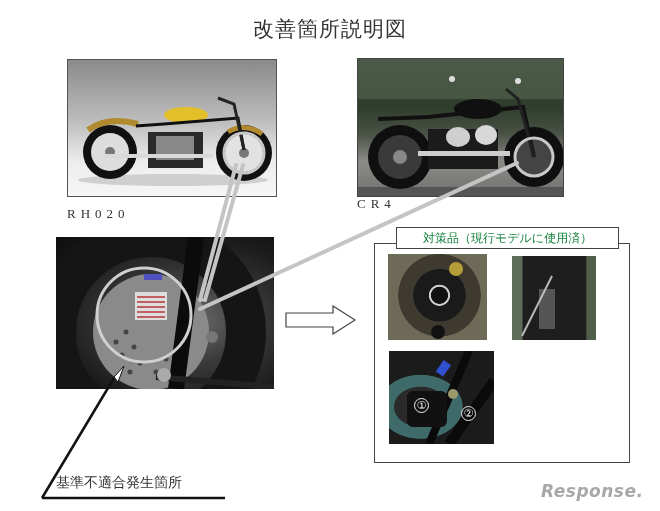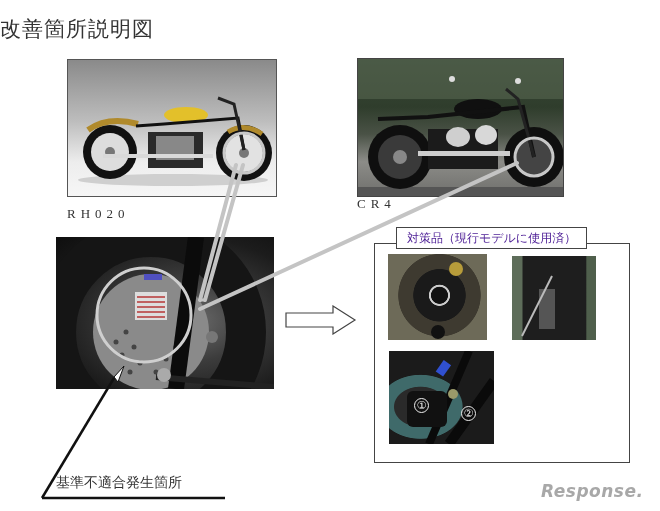--- a/index.html
+++ b/index.html
@@ -4,21 +4,21 @@
 <style>
   html, body { margin:0; padding:0; }
   body {
     width:660px; height:511px; position:relative; overflow:hidden;
     background:#ffffff;
     font-family:"DejaVu Serif","Liberation Serif",serif;
     color:#222;
   }
   .abs { position:absolute; }
   .title {
-    left:0; width:660px; top:15px; 
+    left:0; width:660px; top:15px; text-align:center;
     font-size:21px; letter-spacing:1px; color:#333;
     font-family:"DejaVu Sans","Liberation Sans",sans-serif;
   }
   .photo { box-sizing:border-box; border:1px solid #555; overflow:hidden; }
   .caption {
     font-size:13px; letter-spacing:5px; color:#333; text-align:left;
     font-family:"Liberation Serif","DejaVu Serif",serif;
   }
   
   .p1 { left:67px; top:59px; width:210px; height:138px;
@@ -27,23 +27,23 @@
   .p2 { left:357px; top:58px; width:207px; height:139px;
         background:linear-gradient(180deg,#3a4a38 0%,#2f3d2c 35%,#4a5246 55%,#8c8c88 75%,#6f6f6c 100%); border-color:#444; }
   
   .p3 { left:56px; top:237px; width:218px; height:152px; border:none;
         background:radial-gradient(ellipse at 60% 55%,#6f6f6f 0%,#3c3c3c 35%,#1c1c1c 70%,#0e0e0e 100%); }
   .countbox {
     left:374px; top:243px; width:256px; height:220px;
     border:1px solid #444; box-sizing:border-box; background:#fff;
   }
   .countlabel {
-    left:396px; top:227px; height:22px; padding:0 10px;
+    left:396px; top:227px; height:22px; padding:0 26px;
     border:1px solid #444; background:#fff; box-sizing:border-box;
-    font-size:12px; line-height:20px; color:#4c1d95;
+    font-size:12px; line-height:20px; color:#15803d;
     font-family:"DejaVu Sans","Liberation Sans",sans-serif;
   }
   .sm { box-sizing:border-box; overflow:hidden; }
   .s1 { left:388px; top:254px; width:99px; height:86px;
         background:radial-gradient(circle at 52% 48%,#111 0 12%,#ccc 13% 15%,#1a1a1a 16% 38%,#3e3a30 39% 60%,#6d6a58 61%); }
   .s2 { left:512px; top:256px; width:84px; height:84px;
         background:linear-gradient(90deg,#5e6d5a 0 12%,#1e1e1e 13% 88%,#4f5f4c 89%); }
   .s3 { left:389px; top:351px; width:105px; height:93px;
         background:radial-gradient(ellipse at 30% 60%,#2a2a2a 0 25%,#3f6a6a 26% 40%,#1b1b1b 41% 100%); }
   .circ-num { font-size:11px; color:#eee; border:1px solid #eee; border-radius:50%;

